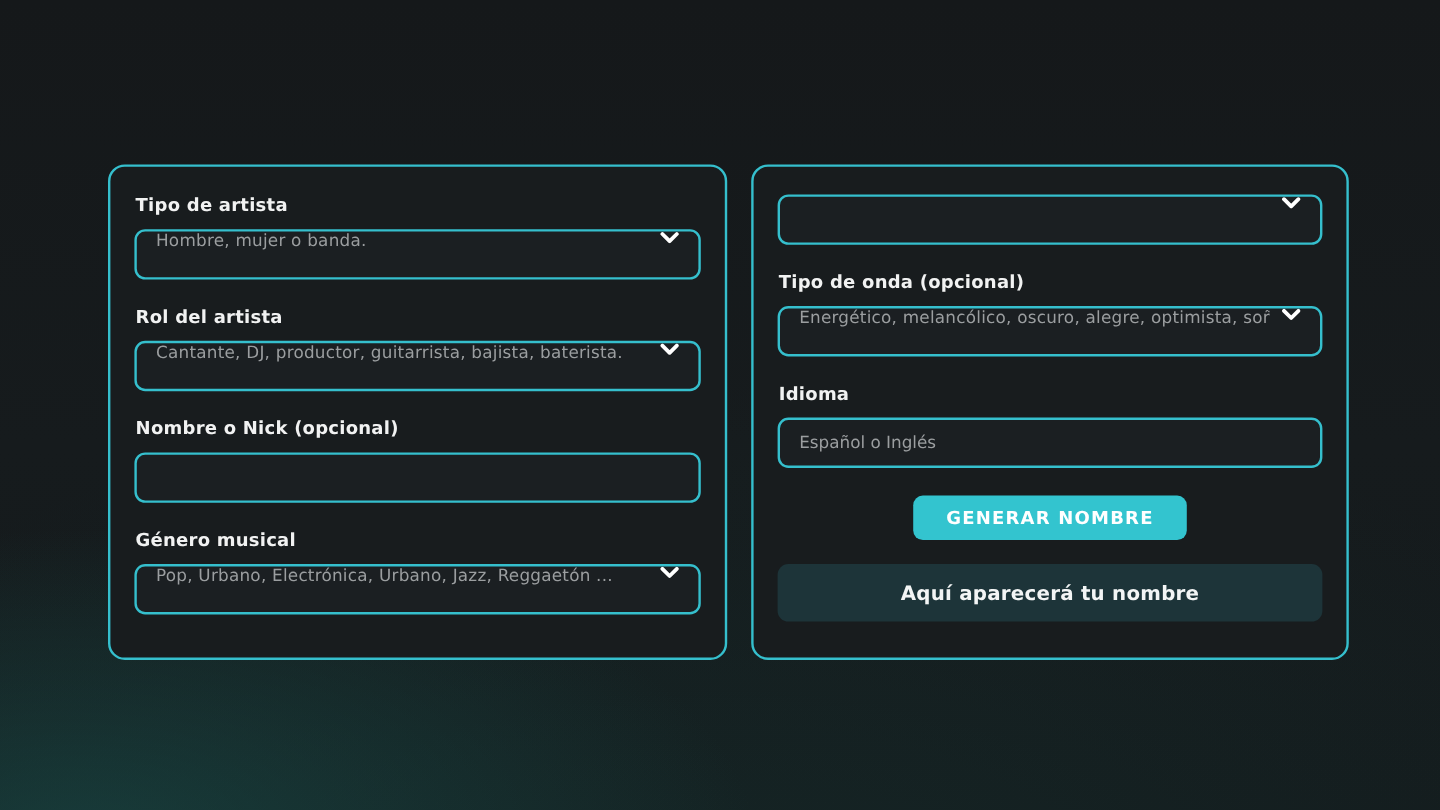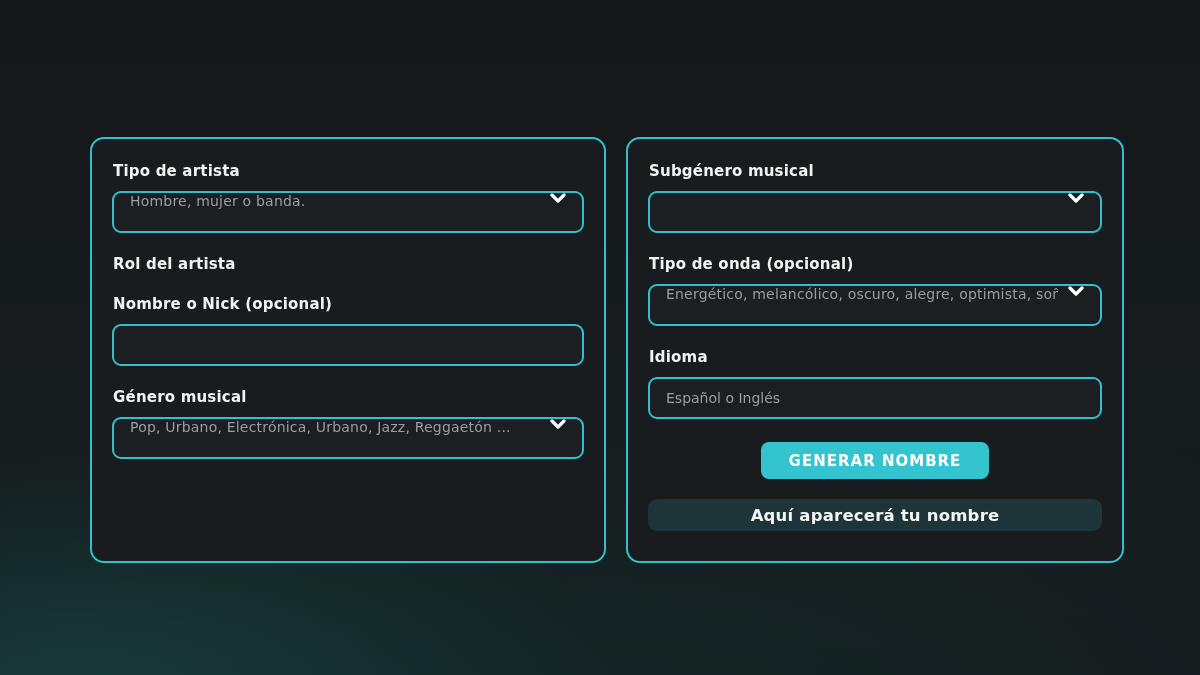--- a/index.html
+++ b/index.html
@@ -89,21 +89,21 @@
     font-size: 15px;
     font-weight: 700;
     letter-spacing: 1px;
     font-family: "DejaVu Sans", "Liberation Sans", sans-serif;
     cursor: pointer;
   }
   .result-box {
     margin-top: 20px;
     background: var(--result-bg);
     border-radius: 9px;
-    height: 32px;
+    height: 48px;
     display: flex;
     align-items: center;
     justify-content: center;
     color: #f3f5f5;
     font-size: 16.5px;
     font-weight: 700;
     letter-spacing: 0.2px;
   }
 </style>
 </head>
@@ -120,20 +120,28 @@
         <span class="chev">
           <svg width="16" height="10" viewBox="0 0 16 10">
               <polyline points="2,2 8,8 14,2" fill="none" stroke="#ffffff" stroke-width="3.2" stroke-linecap="round" stroke-linejoin="round"></polyline>
             </svg>
         </span>
       </div>
     </div>
 
     <div class="field">
       <div class="field-label">Rol del artista</div>
+      <div class="control select">
+        <span class="ph">Cantante, DJ, productor, guitarrista, bajista, baterista.</span>
+        <span class="chev">
+          <svg width="16" height="10" viewBox="0 0 16 10">
+              <polyline points="2,2 8,8 14,2" fill="none" stroke="#ffffff" stroke-width="3.2" stroke-linecap="round" stroke-linejoin="round"></polyline>
+            </svg>
+        </span>
+      </div>
     </div>
 
     <div class="field">
       <div class="field-label">Nombre o Nick (opcional)</div>
       <input class="text-input" type="text" placeholder="" style="">
     </div>
 
     <div class="field">
       <div class="field-label">Género musical</div>
       <div class="control select">
@@ -144,21 +152,20 @@
             </svg>
         </span>
       </div>
     </div>
 
   </section>
 
   <section class="panel right">
 
     <div class="field">
-      <div class="field-label">Subgénero musical</div>
       <div class="control select">
         <span class="ph"></span>
         <span class="chev">
           <svg width="16" height="10" viewBox="0 0 16 10">
               <polyline points="2,2 8,8 14,2" fill="none" stroke="#ffffff" stroke-width="3.2" stroke-linecap="round" stroke-linejoin="round"></polyline>
             </svg>
         </span>
       </div>
     </div>
 

